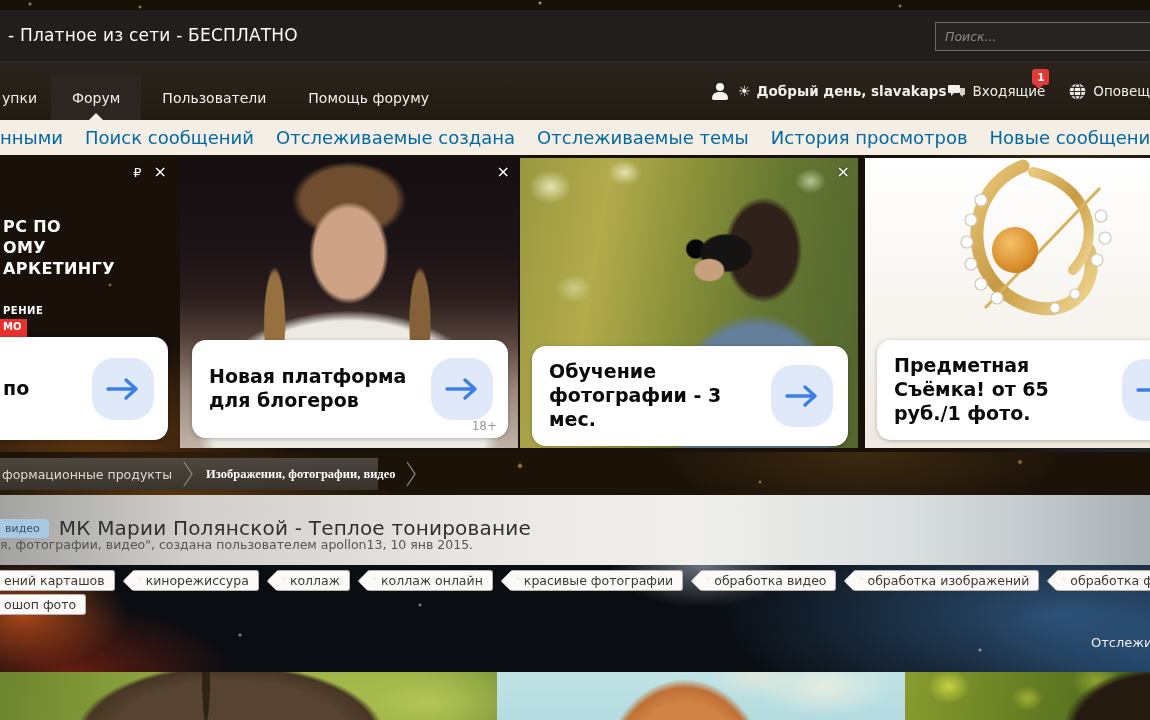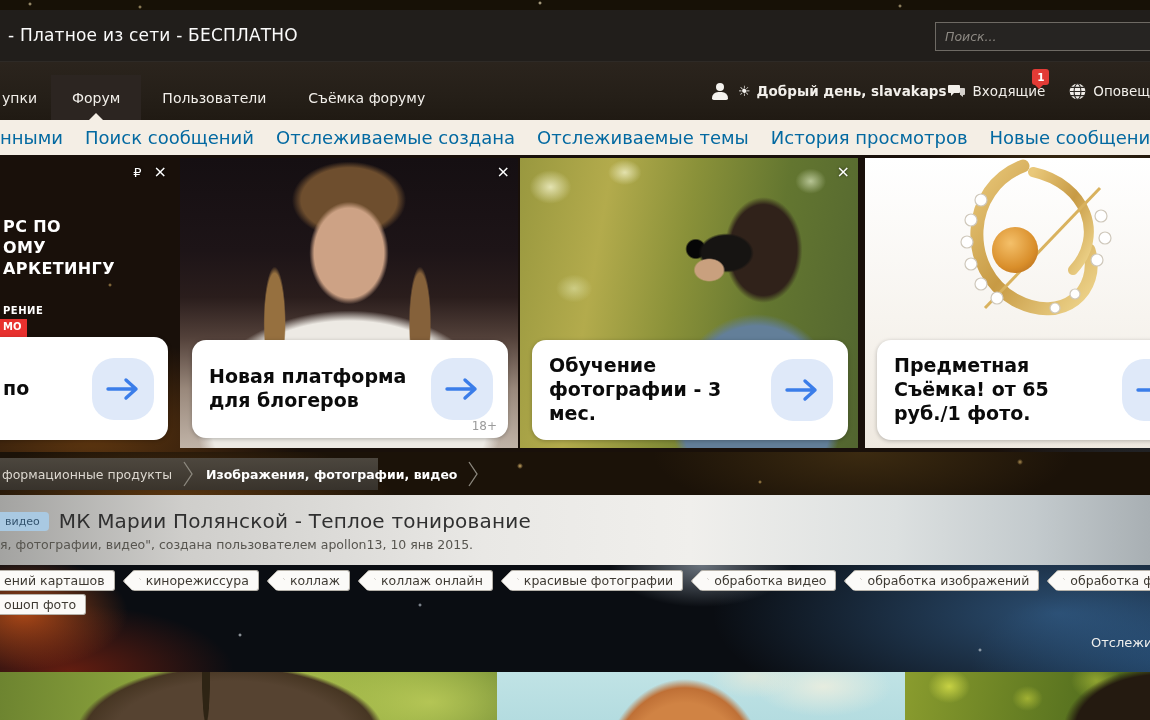--- a/index.html
+++ b/index.html
@@ -106,48 +106,48 @@
       radial-gradient(24px 18px at 56% 112px, #c9a07e 0 58%, transparent 66%),
       radial-gradient(42px 30px at 61% 95px, #161412 0 58%, transparent 66%),
       radial-gradient(15px 15px at 52% 91px, #060606 0 58%, transparent 70%),
       radial-gradient(62px 84px at 72% 92px, #30221a 0 54%, rgba(48,34,26,0) 63%),
       radial-gradient(130px 150px at 70% 255px, #637f99 0 58%, rgba(99,127,153,0) 66%),
       radial-gradient(30px 24px at 9% 10%, rgba(244,244,205,.8), transparent 70%),
       radial-gradient(24px 18px at 31% 5%, rgba(250,250,215,.7), transparent 70%),
       radial-gradient(22px 18px at 86% 8%, rgba(240,250,215,.6), transparent 70%),
       radial-gradient(26px 20px at 16% 45%, rgba(235,240,190,.5), transparent 70%),
       linear-gradient(100deg, #99983f 0%, #b3ab4c 24%, #8a9139 46%, #637630 70%, #526530 100%); }
-  .card3 { left:12px; top:182px; width:316px; height:100px;text-decoration:underline; }
+  .card3 { left:12px; top:188px; width:316px; height:100px;text-decoration:underline; }
   .card3 .card-text { width:225px; }
 
   .ad4 { left:865px; width:285px; }
   .ad4 .ad-art { background:linear-gradient(#ffffff 0%, #f7f4ef 55%, #efe9e0 100%); }
   .card4 { left:12px; top:182px; width:300px; height:100px; border-radius:14px 0 0 14px; }
   .card4 .card-text { width:215px; }
   .card4 .arrow-btn { right:auto; left:245px; }
 
   
   .crumb-row { position:absolute; left:0; top:452px; width:1150px; height:43px; background-color:#1b1208;
     background-image:
       radial-gradient(2px 2px at 520px 14px, rgba(235,195,115,.85), transparent 3px),
       radial-gradient(1.5px 1.5px at 760px 30px, rgba(225,185,105,.8), transparent 2px),
       radial-gradient(2px 2px at 1020px 10px, rgba(230,190,110,.7), transparent 3px),
       radial-gradient(300px 90px at 15% 120%, rgba(160,95,25,.5), transparent 75%),
       radial-gradient(280px 90px at 75% 0%, rgba(110,80,30,.4), transparent 75%); }
   .crumbbar { position:absolute; left:0; top:6px; width:378px; height:32px;
     background:linear-gradient(rgba(80,75,67,.92), rgba(56,52,46,.92));
     display:flex; align-items:center; }
   .crumb { color:#ddd8d0; font-size:12.5px; white-space:nowrap; cursor:pointer; padding:0 10px 0 2px; }
-  .crumb.bold { color:#fff; font-weight:bold; padding-left:12px; }
+  .crumb.bold { color:#fff; font-weight:bold; padding-left:12px;font-family:Liberation Serif, serif; }
   .chev { flex:0 0 auto; }
 
   
   .title-sec { position:absolute; left:0; top:495px; width:1150px; height:70px;
     background:linear-gradient(90deg,#a3a3a1 0%, #cfcecb 16%, #e9e8e5 42%, #f0efec 60%, #dce0e0 78%, #c3cacd 90%, #a8afb3 100%); }
-  .title-line { position:absolute; left:0; top:14px; display:flex; align-items:center; }
+  .title-line { position:absolute; left:0; top:21px; display:flex; align-items:center; }
   .vbadge { background:#a9c9e2; color:#33536e; font-size:11px; padding:3px 9px 3px 5px; border-radius:0 4px 4px 0; margin-right:10px; }
   .title-line h1 { font-size:20px; font-weight:normal; color:#303030; white-space:nowrap; letter-spacing:.2px; }
   .meta { position:absolute; left:0; top:42px; font-size:12.5px; color:#57554f; white-space:nowrap; }
 
   
   .space-sec { position:absolute; left:0; top:565px; width:1150px; height:107px; background-color:#0a0d12;
     background-image:
       radial-gradient(1.5px 1.5px at 240px 70px, #cfd6dd, transparent 2px),
       radial-gradient(1px 1px at 420px 40px, #b9c2cc, transparent 2px),
       radial-gradient(1.5px 1.5px at 980px 85px, #c5ced6, transparent 2px),
@@ -207,21 +207,21 @@
       <div class="tab cutl">
           <span>упки</span>
         </div>
       <div class="tab active">
           <span>Форум</span>
         </div>
       <div class="tab">
           <span>Пользователи</span>
         </div>
       <div class="tab">
-          <span>Съёмка форуму</span>
+          <span>Помощь форуму</span>
         </div>
     </div>
     <div class="nav-right">
       <span class="user-ic"></span>
       <span class="sun-ic">☀</span>
       <span class="greeting">Добрый день, slavakaps</span>
       <span class="inbox">
         <svg width="19" height="14" viewBox="0 0 19 14">
           <path d="M1 1h10a1 1 0 0 1 1 1v6a1 1 0 0 1-1 1H6l-3 3v-3H1a1 1 0 0 1-1-1V2a1 1 0 0 1 1-1z" fill="#f2efea" transform="translate(1,0)"></path>
           <path d="M13 4h4a1 1 0 0 1 1 1v5a1 1 0 0 1-1 1h-1v2l-2.5-2H13" fill="#f2efea" opacity=".85"></path>

